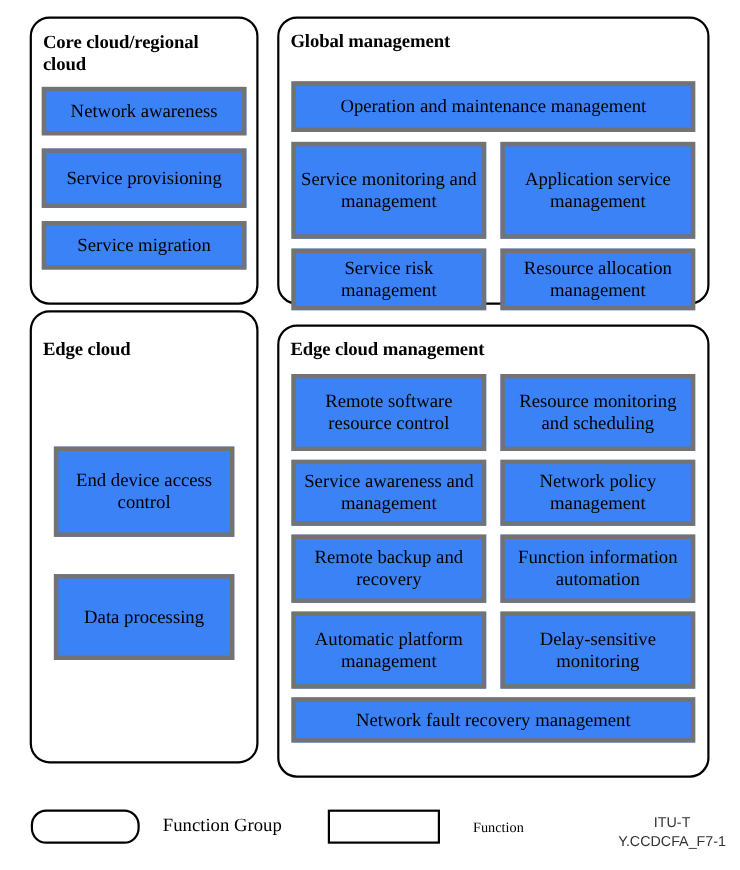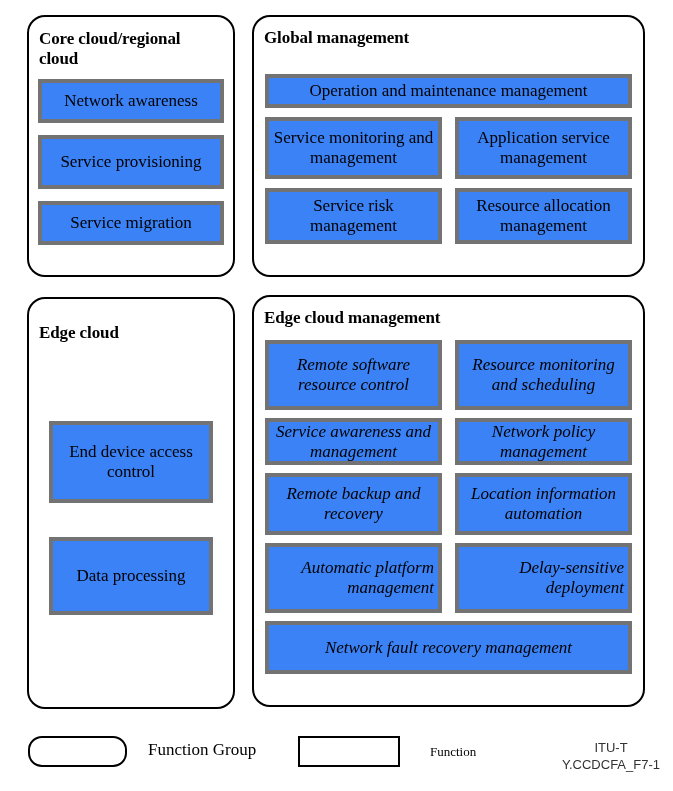--- a/index.html
+++ b/index.html
@@ -71,32 +71,32 @@
   }
   #group-global .group-title { margin: 11px 10px 0 10px; }
   #group-global .rows {
     position: absolute;
     left: 11px; right: 11px;
     top: 57px;
     display: flex;
     flex-direction: column;
     gap: 9px;
   }
-  #group-global .row-wide .fn { height: 34px; }
+  #group-global .row-wide .fn { height: 46px; }
   #group-global .row-2col {
     display: flex;
     gap: 13px;
   }
   #group-global .row-2col .fn { flex: 1 1 0; }
-  #group-global .row-a .fn { height: 62px; text-align: center; }
+  #group-global .row-a .fn { height: 88px; text-align: center; }
   #group-global .row-b .fn { height: 56px; }
 
   
   #group-edge {
-    left: 27px; top: 297px;
+    left: 27px; top: 282px;
     width: 208px; height: 412px;
   }
   #group-edge .group-title { margin: 24px 10px 0 10px; }
   #group-edge .fn-stack {
     position: absolute;
     left: 20px; right: 20px;
     top: 122px;
     display: flex;
     flex-direction: column;
     gap: 34px;
@@ -110,32 +110,31 @@
     width: 393px; height: 412px;
   }
   #group-edgemgmt .group-title { margin: 11px 10px 0 10px; }
   #group-edgemgmt .rows {
     position: absolute;
     left: 11px; right: 11px;
     top: 43px;
     display: flex;
     flex-direction: column;
     gap: 8px;
-    font-style: italic;
   }
   #group-edgemgmt .row-2col {
     display: flex;
     gap: 13px;
   }
   #group-edgemgmt .row-2col .fn { flex: 1 1 0; }
   #group-edgemgmt .r0 .fn { height: 70px; }
-  #group-edgemgmt .r1 .fn { height: 47px; }
+  #group-edgemgmt .r1 .fn { height: 60px; }
   #group-edgemgmt .r2 .fn { height: 62px; }
-  #group-edgemgmt .r3 .fn { height: 70px; text-align: right; }
-  #group-edgemgmt .row-wide .fn { height: 53px; }
+  #group-edgemgmt .r3 .fn { height: 70px; }
+  #group-edgemgmt .row-wide .fn { height: 41px; }
 
   
   #legend-group-shape {
     position: absolute;
     left: 28px; top: 736px;
     width: 99px; height: 31px;
     box-sizing: border-box;
     border: 2.5px solid #000;
     border-radius: 14px;
     background: #fff;
@@ -214,25 +213,25 @@
     <div class="row-2col r0">
       <div class="fn">Remote software resource control</div>
       <div class="fn">Resource monitoring and scheduling</div>
     </div>
     <div class="row-2col r1">
       <div class="fn">Service awareness and management</div>
       <div class="fn">Network policy management</div>
     </div>
     <div class="row-2col r2">
       <div class="fn">Remote backup and recovery</div>
-      <div class="fn">Location information automation</div>
+      <div class="fn">Function information automation</div>
     </div>
     <div class="row-2col r3">
       <div class="fn">Automatic platform management</div>
-      <div class="fn">Delay-sensitive deployment</div>
+      <div class="fn">Delay-sensitive monitoring</div>
     </div>
     <div class="row-wide">
       <div class="fn">Network fault recovery management</div>
     </div>
   </div>
 </div>
 
 <div id="legend-group-shape"></div>
 <div id="legend-group-label">Function Group</div>
 <div id="legend-fn-shape"></div>

